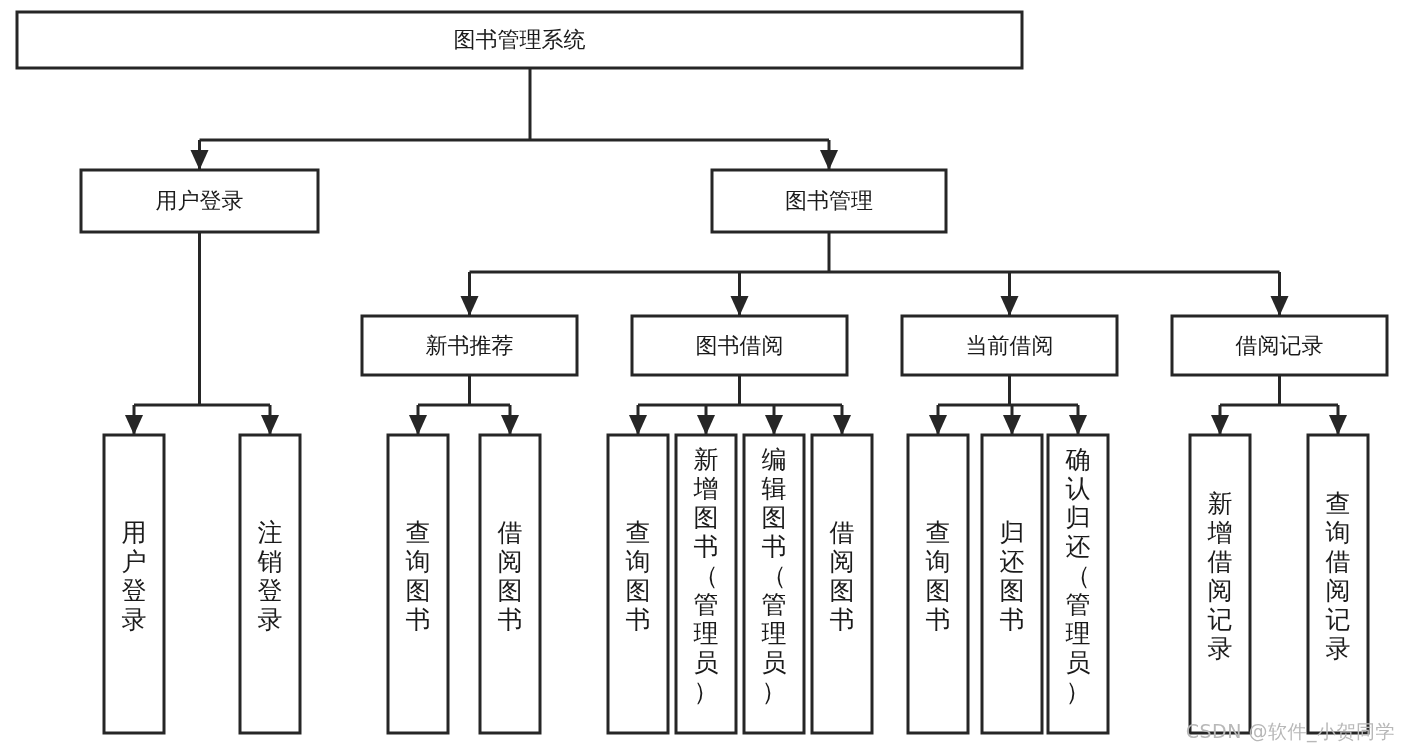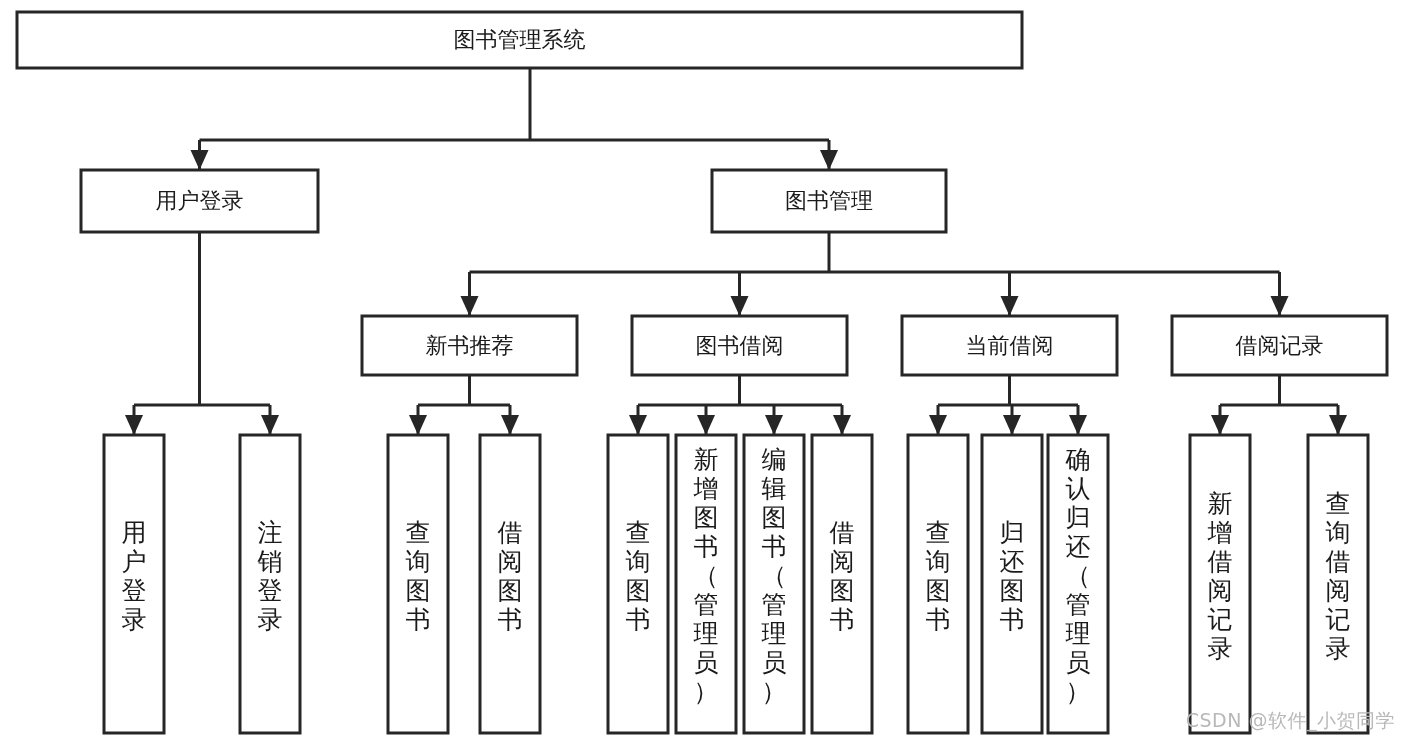--- a/index.html
+++ b/index.html
@@ -65,21 +65,21 @@
   }
   .leaf-label-v {
     font-family: "DejaVu Sans", "Liberation Sans", sans-serif;
     font-size: 25px;
     fill: #1a1a1a;
     text-anchor: middle;
   }
   .watermark-text {
     position: absolute;
     right: 10px;
-    bottom: 13px;
+    bottom: 2px;
     font-family: "DejaVu Sans", "Liberation Sans", sans-serif;
     font-size: 19px;
     color: #b8b8b8;
     white-space: nowrap;
     letter-spacing: 0.5px;
     pointer-events: none;
   }
 </style>
 </head>
 <body>

